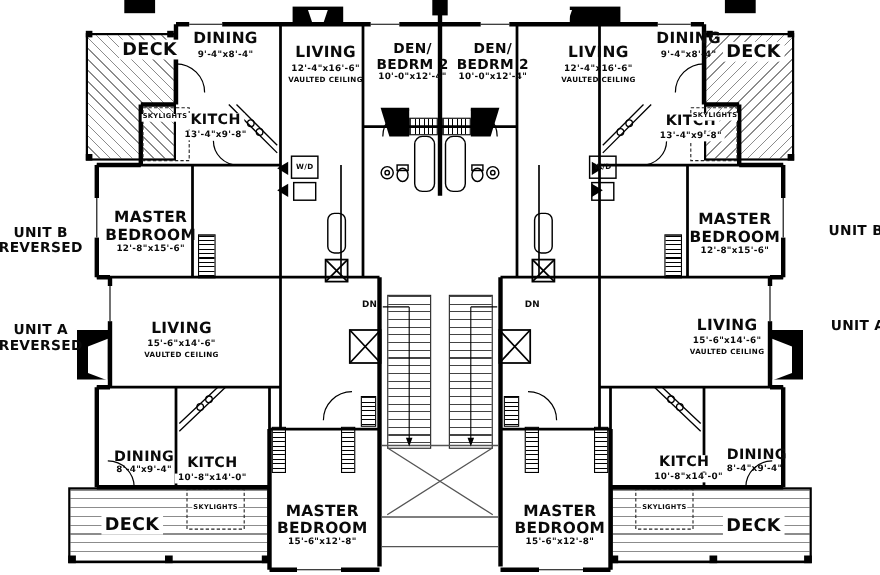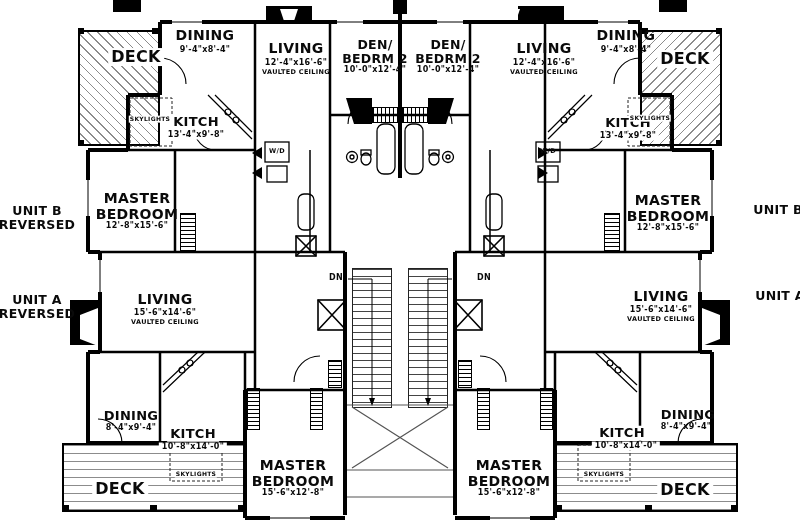--- a/index.html
+++ b/index.html
@@ -1,20 +1,20 @@
 <!DOCTYPE html>
 <html><head>
 <meta charset="utf-8">
 <style>
   html,body{margin:0;padding:0;background:#fff;}
   .plan{position:relative;width:800px;height:523px;background:#fff;overflow:hidden;
         font-family:"DejaVu Sans","Liberation Sans",sans-serif;}
   .lbl{position:absolute;transform:translate(-50%,-50%);font-weight:700;color:#0a0a0a;
        white-space:nowrap;text-align:center;letter-spacing:.3px;line-height:1.12;z-index:6;}
-  .bg{background:#fff;padding:0 3px;margin-top:12px;}
+  .bg{background:#fff;padding:0 3px;}
   .deck{position:absolute;border:2px solid #000;box-sizing:border-box;z-index:1;}
   .hatch-d1{background:repeating-linear-gradient(45deg,rgba(0,0,0,.45) 0 1px,transparent 1px 7px);}
   .hatch-d2{background:repeating-linear-gradient(-45deg,rgba(0,0,0,.45) 0 1px,transparent 1px 7px);}
   .hatch-h{background:repeating-linear-gradient(0deg,rgba(0,0,0,.45) 0 1px,transparent 1px 8px);}
   .stairs{position:absolute;width:40px;height:140px;border:1px solid #222;box-sizing:border-box;
           background:repeating-linear-gradient(180deg,#444 0 1px,transparent 1px 7px);z-index:2;}
   .cl{position:absolute;border:1px solid #000;box-sizing:border-box;z-index:2;}
   .cl-h{background:repeating-linear-gradient(180deg,#000 0 1px,transparent 1px 4px);}
   .cl-v{background:repeating-linear-gradient(90deg,#000 0 1px,transparent 1px 4px);}
   .overlay{position:absolute;left:0;top:0;z-index:4;}

